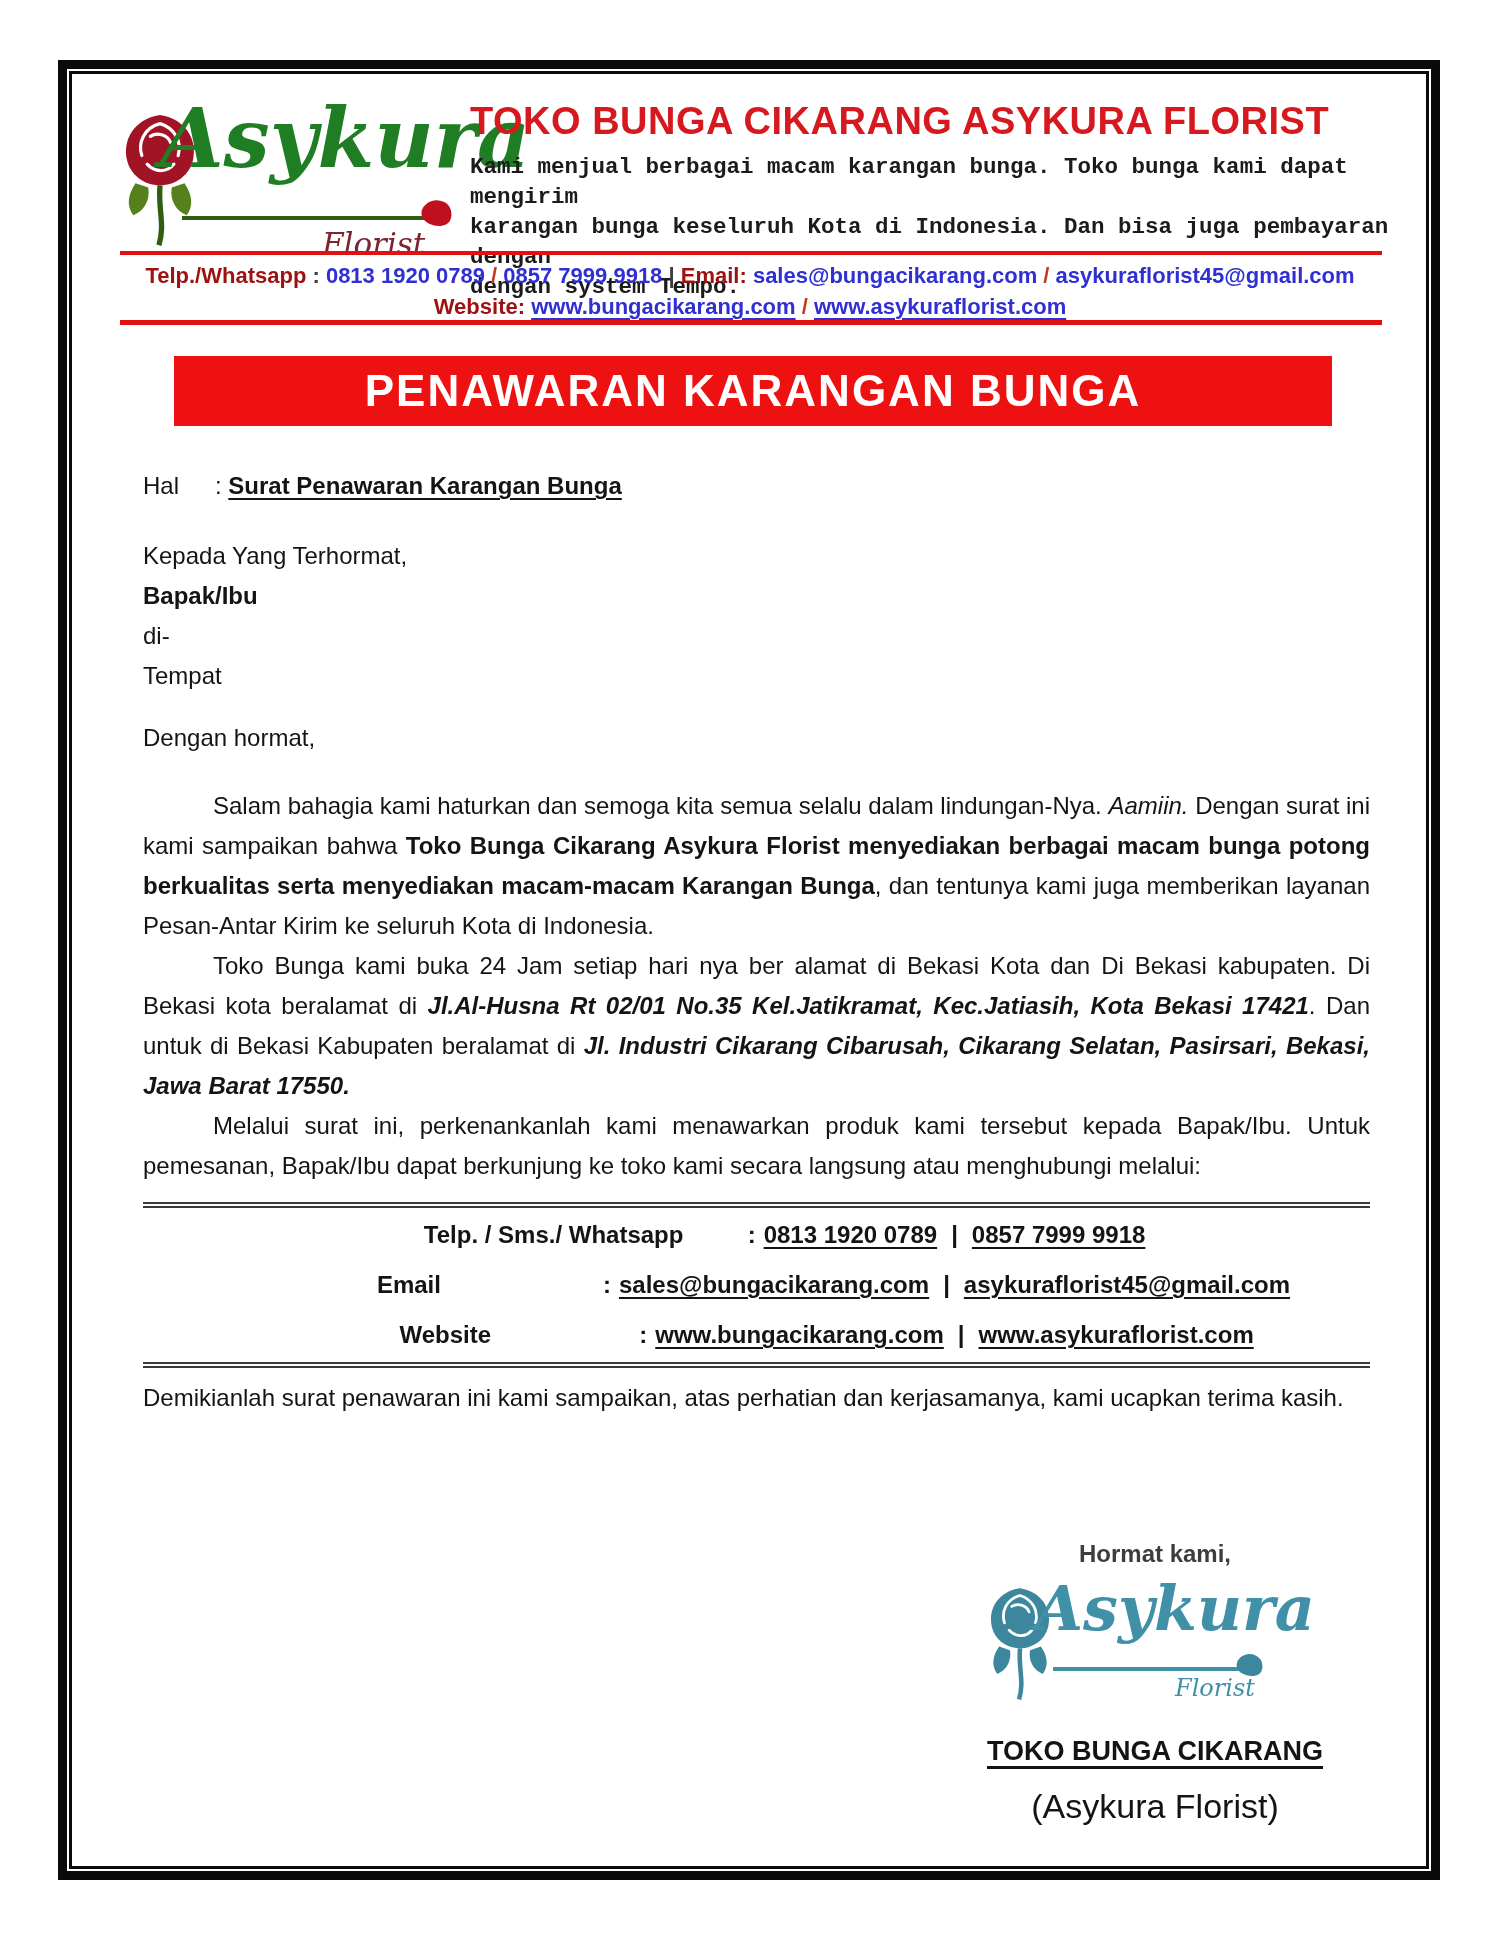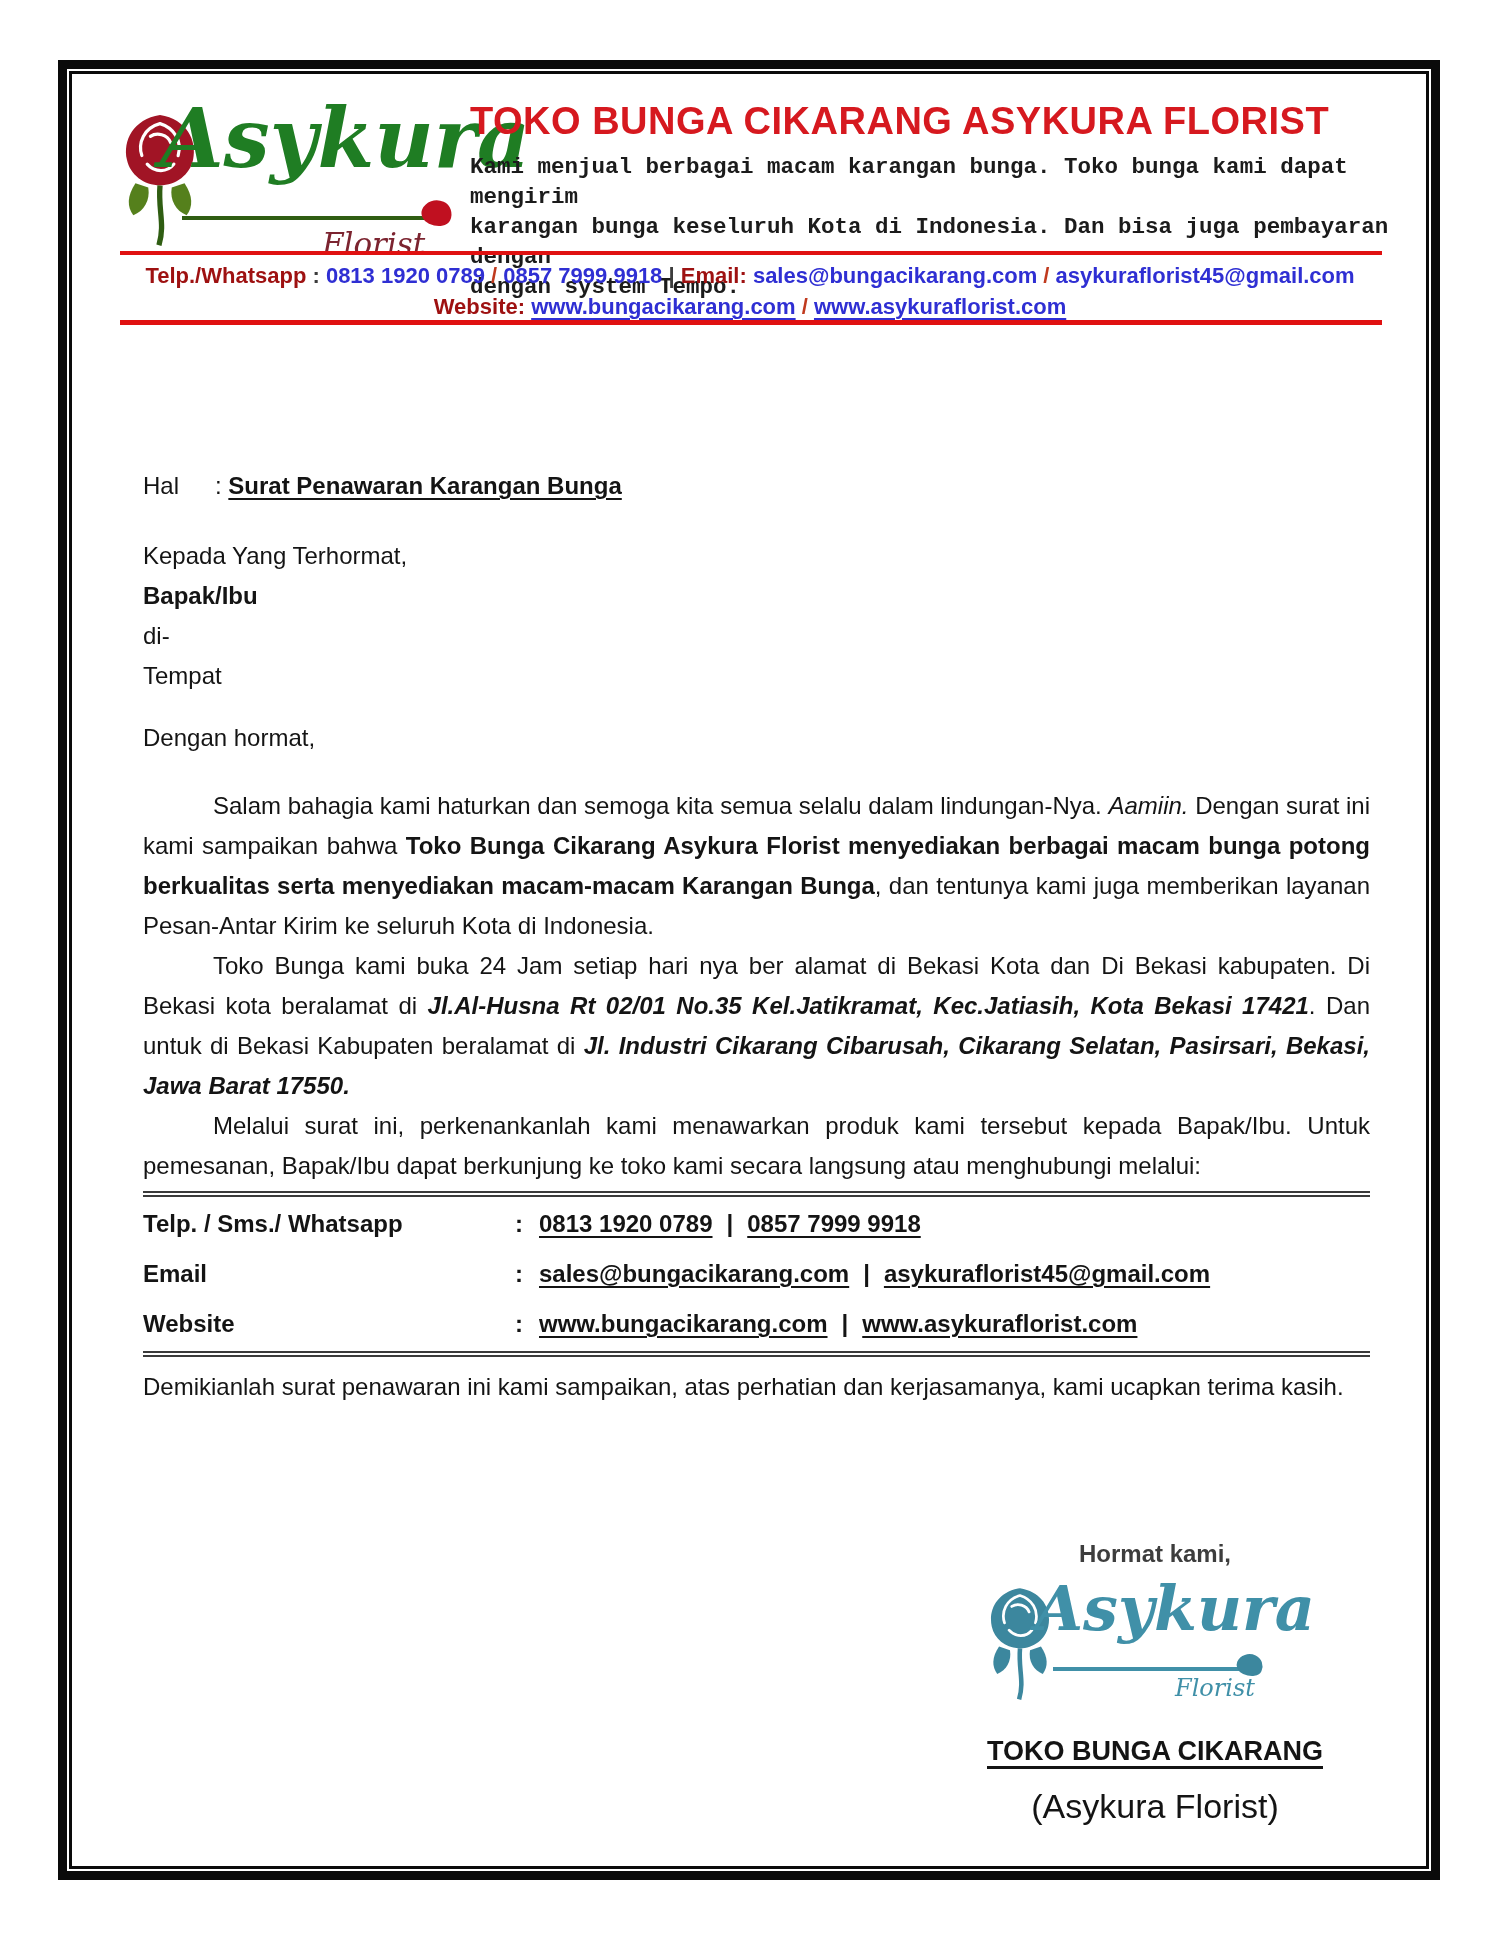--- a/index.html
+++ b/index.html
@@ -49,21 +49,21 @@
   .subj-label{display:inline-block;width:72px;}
   .subj-text{font-weight:bold;}
   .addressee{margin:30px 0 0 0;}
   .addressee span{display:block;}
   .addr-bold{font-weight:bold;}
   .salutation{margin:22px 0 0 0;}
   .para{margin:0;text-align:justify;}
   .para.first{margin-top:28px;}
   .para.indent{text-indent:70px;}
   
-  .ctable{margin-top:5px;border-top:6px double #3a3a3a;border-bottom:6px double #3a3a3a;padding:2px 0;}
+  .ctable{margin-top:16px;border-top:6px double #3a3a3a;border-bottom:6px double #3a3a3a;padding:2px 0;text-align:center;}
   .crow{line-height:50px;white-space:nowrap;font-weight:bold;}
   .clabel{display:inline-block;width:372px;}
   .ccolon{display:inline-block;width:24px;}
   .cbar{margin:0 14px;}
   .closing{margin:10px 0 0 0;text-align:justify;}
   
   .signature{position:absolute;left:935px;top:1540px;width:440px;text-align:center;}
   .sig-greeting{font-size:24px;font-weight:bold;color:#3d3d3d;}
   .sig-company{display:inline-block;margin-top:14px;font-size:27px;font-weight:bold;
                text-decoration:underline;text-decoration-thickness:3px;text-underline-offset:6px;}
@@ -100,20 +100,23 @@
     </p>
   </div>
 
   <div class="rule rule-top"></div>
   <div class="contact-strip">
     <div><span class="lbl">Telp./Whatsapp</span><span class="bar"> : </span><span class="val">0813 1920 0789</span><span class="slash"> / </span><span class="val">0857 7999 9918</span><span class="bar">  |  </span><span class="lbl">Email:</span><span class="val"> sales@bungacikarang.com</span><span class="slash"> / </span><span class="val">asykuraflorist45@gmail.com</span></div>
     <div><span class="lbl">Website:</span><span class="bar"> </span><span class="u val">www.bungacikarang.com</span><span class="slash"> / </span><span class="u val">www.asykuraflorist.com</span></div>
   </div>
   <div class="rule rule-bottom"></div>
 
+  <div class="banner">
+    <span>PENAWARAN KARANGAN BUNGA</span>
+  </div>
 
   <div class="letter">
 
     <p class="subject">
       <span class="subj-label">Hal</span><span>:</span>
       <span class="subj-text u">Surat Penawaran Karangan Bunga</span>
     </p>
 
     <div class="addressee">
       <span>Kepada Yang Terhormat,</span>

